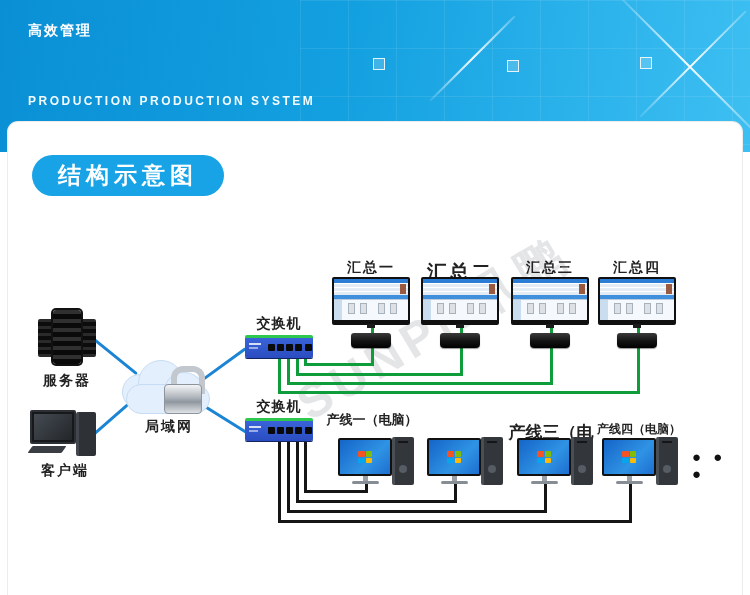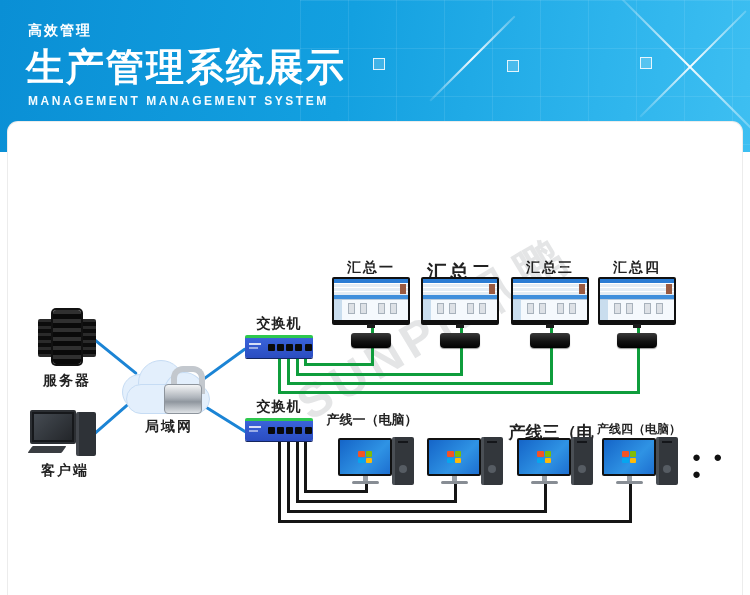--- a/index.html
+++ b/index.html
@@ -126,25 +126,25 @@
 
 <div class="header">
   <div class="grid-pattern"></div>
   <div class="diag" style="left:430px;top:100px;width:120px;transform:rotate(-45deg);"></div>
   <div class="diag" style="left:618px;top:-6px;width:195px;transform:rotate(45deg);"></div>
   <div class="diag" style="left:640px;top:116px;width:150px;transform:rotate(-45deg);"></div>
   <div class="pat-sq" style="left:373px;top:58px;"></div>
   <div class="pat-sq" style="left:507px;top:60px;"></div>
   <div class="pat-sq" style="left:640px;top:57px;"></div>
   <div class="tagline">高效管理</div>
-  <div class="title">生产管理系统展示</div>
-  <div class="subtitle">MANAGEMENT MANAGEMENT SYSTEM</div>
+  <div class="subtitle">PRODUCTION PRODUCTION SYSTEM</div>
 </div>
 
 <div class="card">
+  <div class="badge">结构示意图</div>
 
   <div class="diagram">
 
     <div class="watermark">SUNPN讯鹏</div>
 
     <div class="blue-link" style="left:80px;top:211px;width:63px;transform:rotate(39deg);"></div>
     <div class="blue-link" style="left:82px;top:314px;width:50px;transform:rotate(-41deg);"></div>
     <div class="blue-link" style="left:195px;top:256px;width:53px;transform:rotate(-36deg);"></div>
     <div class="blue-link" style="left:192px;top:280px;width:55px;transform:rotate(32deg);"></div>
 

